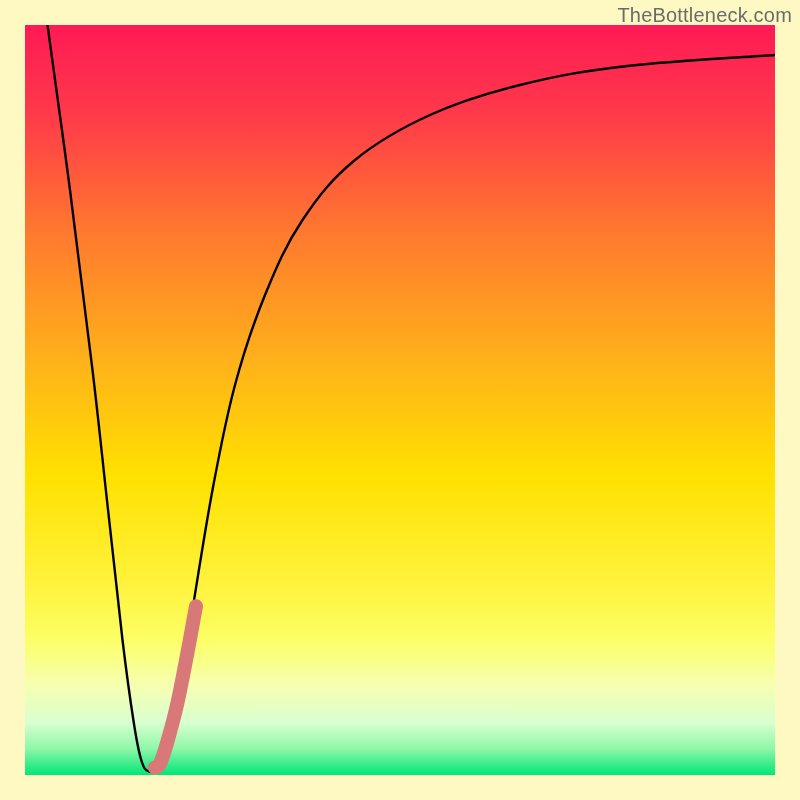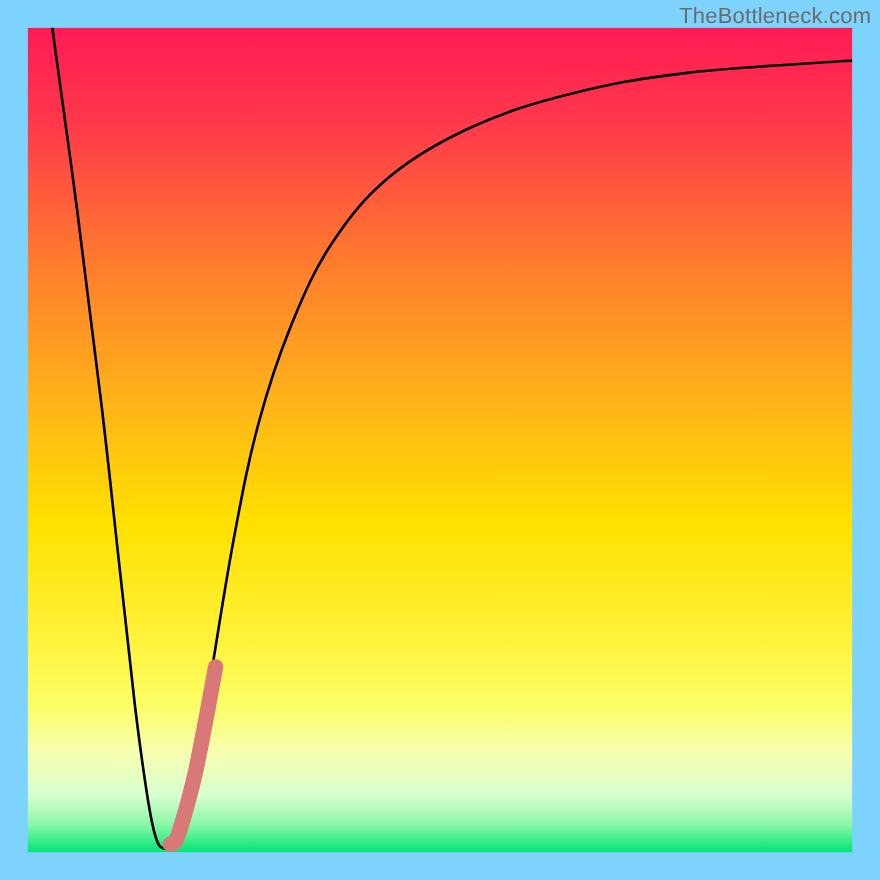--- a/index.html
+++ b/index.html
@@ -9,21 +9,21 @@
     height: 800px;
     overflow: hidden;
     background: #000;
     font-family: Arial, Helvetica, sans-serif;
   }
   .frame {
     position: absolute;
     left: 0; top: 0;
     width: 800px;
     height: 800px;
-    background: #7dd3fc;
+    background: #fef9c3;
   }
   .plot-area {
     position: absolute;
     left: 25px;
     top: 25px;
     width: 750px;
     height: 750px;
     overflow: hidden;
   }
   .watermark {

